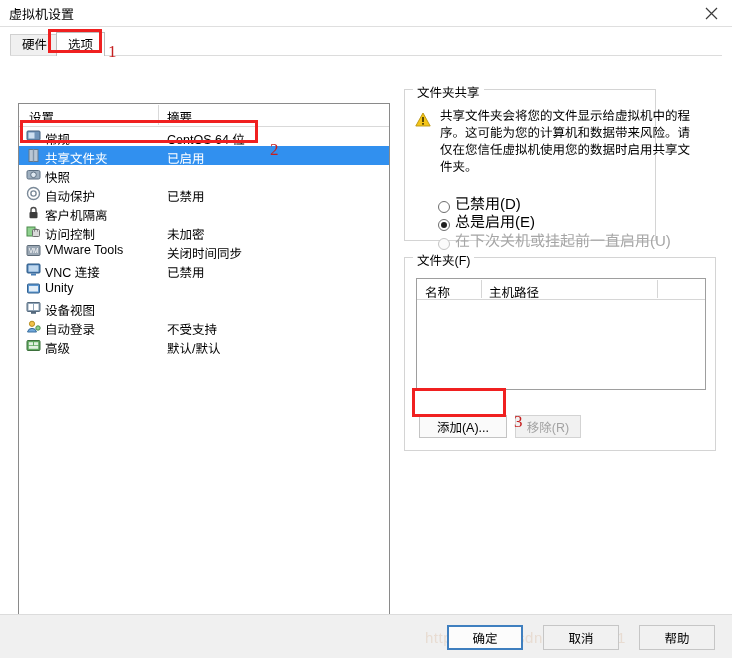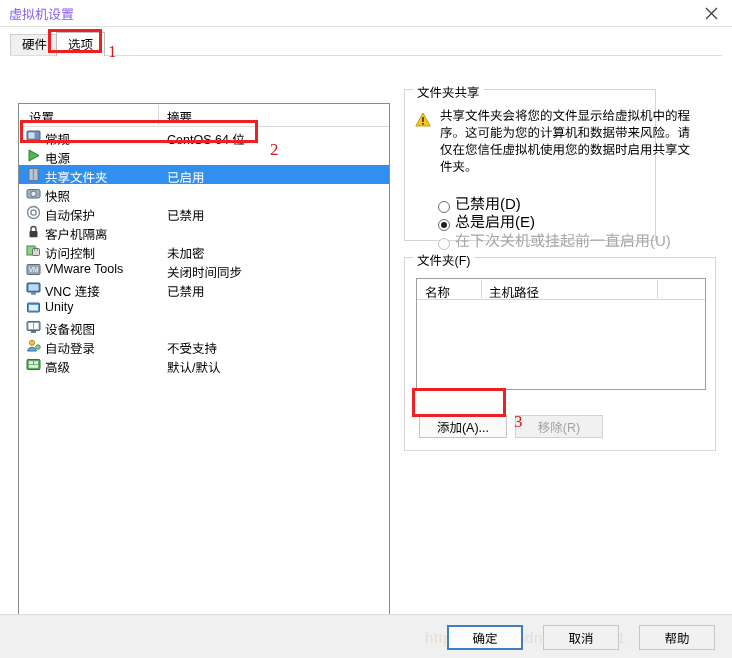--- a/index.html
+++ b/index.html
@@ -21,21 +21,21 @@
   #titlebar {
     position: absolute;
     left: 0; top: 0;
     width: 732px; height: 26px;
     background: #ffffff;
   }
   #window-title {
     position: absolute;
     left: 9px; top: 4px;
     font-size: 13px;
-    color: #8b5cf6;
+    color: #000000;
     white-space: nowrap;
   }
   #close-button {
     position: absolute;
     right: 6px; top: 1px;
     width: 30px; height: 24px;
     display: flex;
     align-items: center;
     justify-content: center;
     cursor: pointer;
@@ -262,21 +262,21 @@
     font-size: 12.5px;
     color: #000;
     cursor: pointer;
     white-space: nowrap;
     display: flex;
     align-items: center;
     justify-content: center;
   }
   .btn.disabled { color: #a3a3a3; background: #f1f1f1; border-color: #d3d3d3; cursor: default; }
   #btn-add      { left: 14px;  top: 157px; width: 88px; background:#fafafa; }
-  #btn-remove   { left: 110px; top: 157px; width: 88px; }
+  #btn-remove   { left: 110px; top: 157px; width: 66px; }
   #btn-props    { left: 206px; top: 157px; width: 88px; }
 
   
   #footer {
     position: absolute;
     left: 0; top: 614px;
     width: 732px; height: 44px;
     background: #f0f0f0;
     border-top: 1px solid #dcdcdc;
   }
@@ -362,29 +362,20 @@
         <svg width="15" height="15" viewBox="0 0 15 15">
             <rect x="1" y="2" width="13" height="9" rx="1" fill="#6f93b8" stroke="#44607e"></rect>
             <rect x="2.5" y="3.5" width="6" height="6" fill="#cfe0f0"></rect>
             <rect x="5" y="11.5" width="5" height="2" fill="#5a7995"></rect>
           </svg>
       </span>
       <span class="row-label">常规</span>
       <span class="row-summary">CentOS 64 位</span>
     </div>
 
-    <div class="list-row">
-      <span class="row-icon">
-        <svg width="15" height="15" viewBox="0 0 15 15">
-            <polygon points="3,2 13,7.5 3,13" fill="#4eb84e" stroke="#2f7d2f"></polygon>
-          </svg>
-      </span>
-      <span class="row-label">电源</span>
-      <span class="row-summary"></span>
-    </div>
 
     <div class="list-row selected">
       <span class="row-icon">
         <svg width="15" height="15" viewBox="0 0 15 15">
             <rect x="3" y="1.5" width="9" height="12" fill="#b9c6d4" stroke="#64788c"></rect>
             <rect x="6.8" y="1.5" width="1.4" height="12" fill="#8194a8"></rect>
           </svg>
       </span>
       <span class="row-label">共享文件夹</span>
       <span class="row-summary">已启用</span>

